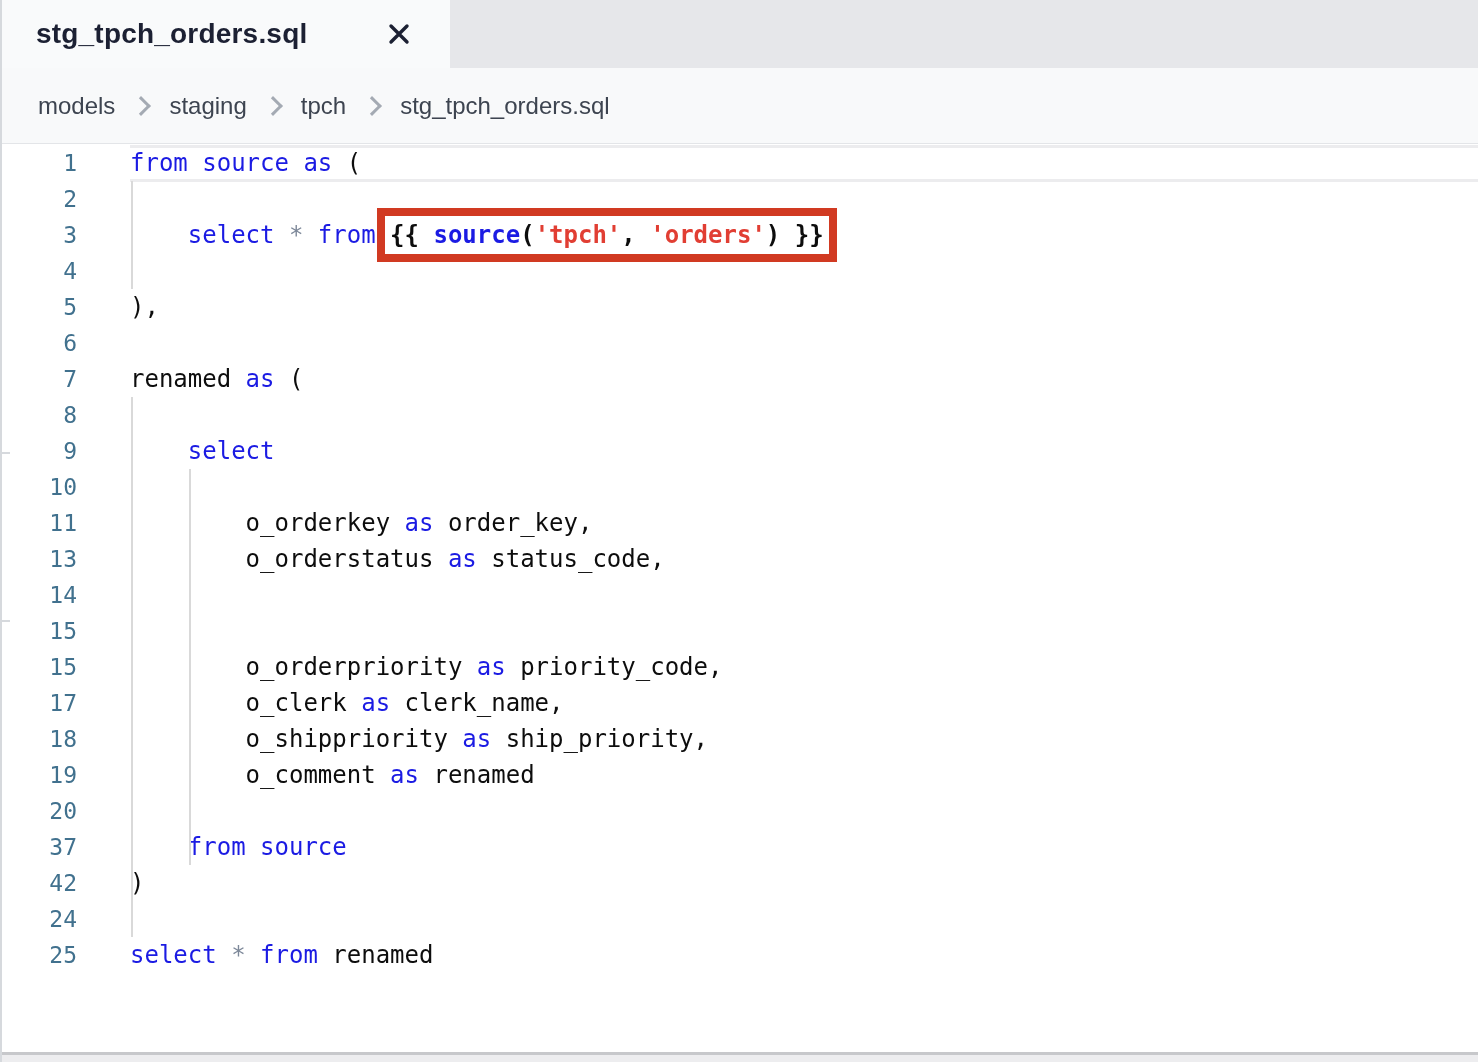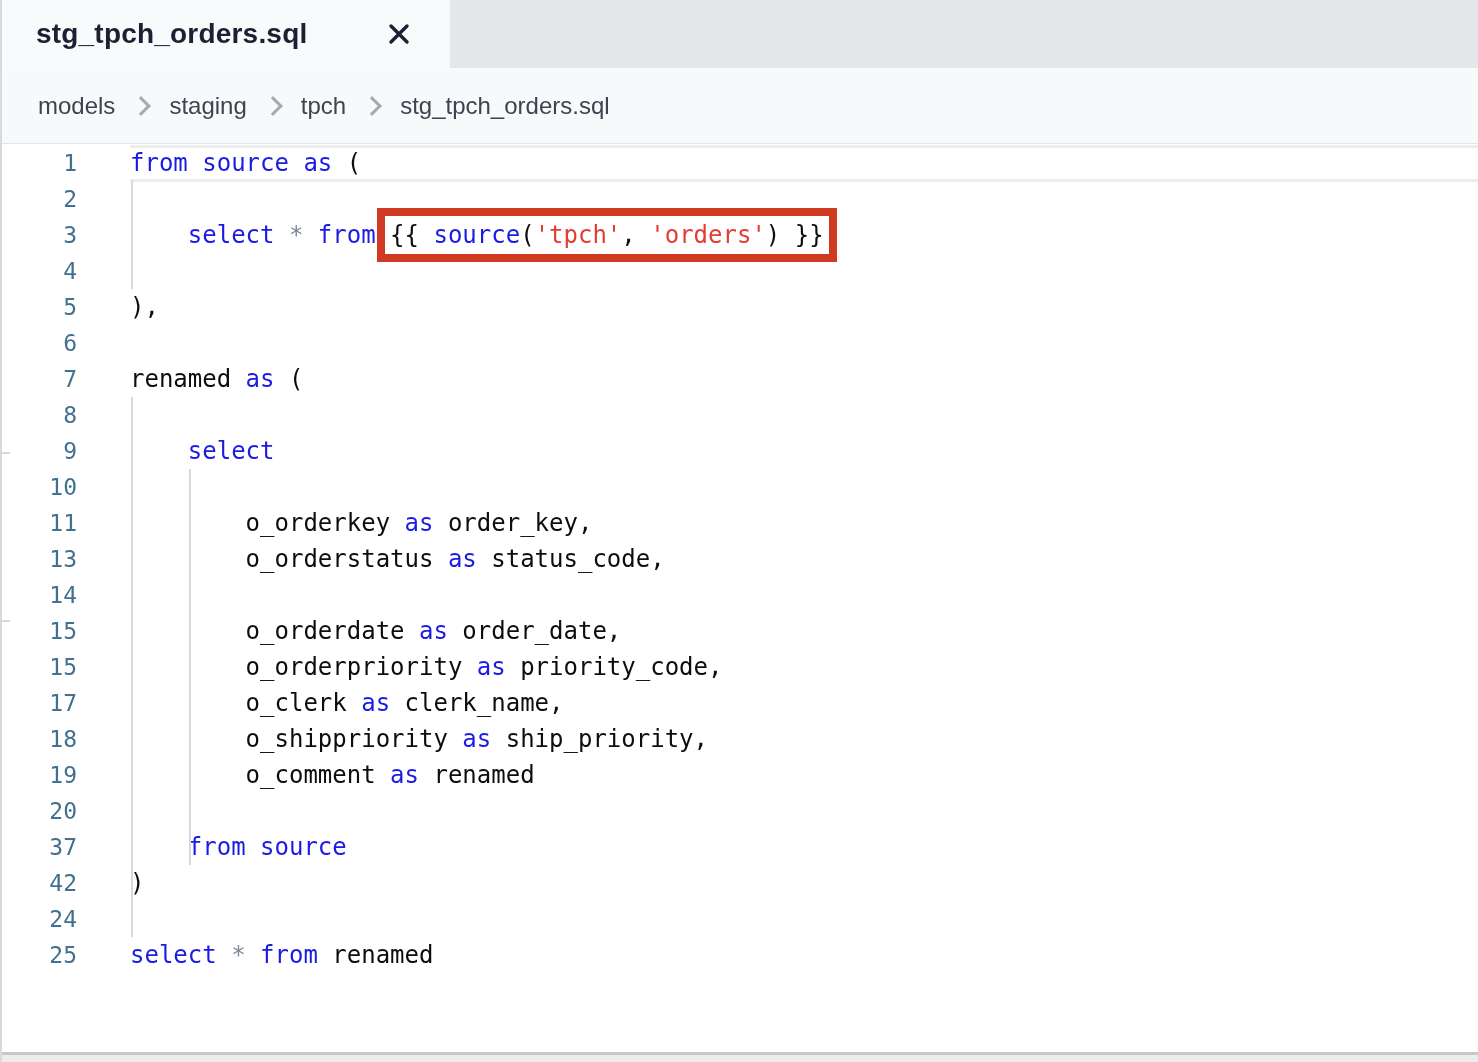--- a/index.html
+++ b/index.html
@@ -38,21 +38,21 @@
   .row{display:flex;height:36px;white-space:pre;}
   .ln{
     flex:none;width:75px;text-align:right;color:var(--lineNumber,#41718e);
     font-size:23px;user-select:none;
   }
   .code{margin-left:53px;}
   .c-kw{color:var(--keyword,#1b1be3);}
   .c-str{color:var(--string,#e13e33);}
   .c-op{color:var(--operator,#7d8899);}
   .c-pl{color:var(--plain,#0d0d0d);}
-  .box{outline:8px solid var(--annotationBox,#d13a22);outline-offset:5px;}
+  .box{outline:8px solid var(--annotationBox,#d13a22);outline-offset:5px;font-weight:bold;}
   .guide{position:absolute;width:2px;background:#d9d9d9;}
   .al{position:absolute;left:128px;right:0;height:3px;background:#ececee;}
   .al.t{top:1px;}
   .al.b{top:35px;}
   
   .bottom-strip{height:10px;border-top:3px solid #c7c8cb;background:#ededef;}
   
   .tick{position:absolute;left:0;width:8px;height:2px;background:#d6d9dd;}
 </style>
 </head>
@@ -96,21 +96,21 @@
         <div class="row"><span class="ln">4</span><span class="code"></span></div>
         <div class="row"><span class="ln">5</span><span class="code"><span class="c-pl">),</span></span></div>
         <div class="row"><span class="ln">6</span><span class="code"></span></div>
         <div class="row"><span class="ln">7</span><span class="code"><span class="c-pl">renamed </span><span class="c-kw">as</span><span class="c-pl"> (</span></span></div>
         <div class="row"><span class="ln">8</span><span class="code"></span></div>
         <div class="row"><span class="ln">9</span><span class="code"><span class="c-pl">    </span><span class="c-kw">select</span></span></div>
         <div class="row"><span class="ln">10</span><span class="code"></span></div>
         <div class="row"><span class="ln">11</span><span class="code"><span class="c-pl">        o_orderkey </span><span class="c-kw">as</span><span class="c-pl"> order_key,</span></span></div>
         <div class="row"><span class="ln">13</span><span class="code"><span class="c-pl">        o_orderstatus </span><span class="c-kw">as</span><span class="c-pl"> status_code,</span></span></div>
         <div class="row"><span class="ln">14</span></div>
-        <div class="row"><span class="ln">15</span><span class="code"><span class="c-pl">        o_orderdate </span><span class="c-kw">as</span><span class="c-pl"> order_date,</span></span></div>
+        <div class="row"><span class="ln">15</span></div>
         <div class="row"><span class="ln">15</span><span class="code"><span class="c-pl">        o_orderpriority </span><span class="c-kw">as</span><span class="c-pl"> priority_code,</span></span></div>
         <div class="row"><span class="ln">17</span><span class="code"><span class="c-pl">        o_clerk </span><span class="c-kw">as</span><span class="c-pl"> clerk_name,</span></span></div>
         <div class="row"><span class="ln">18</span><span class="code"><span class="c-pl">        o_shippriority </span><span class="c-kw">as</span><span class="c-pl"> ship_priority,</span></span></div>
         <div class="row"><span class="ln">19</span><span class="code"><span class="c-pl">        o_comment </span><span class="c-kw">as</span><span class="c-pl"> renamed</span></span></div>
         <div class="row"><span class="ln">20</span><span class="code"></span></div>
         <div class="row"><span class="ln">37</span><span class="code"><span class="c-pl">    </span><span class="c-kw">from</span><span class="c-pl"> </span><span class="c-kw">source</span></span></div>
         <div class="row"><span class="ln">42</span><span class="code"><span class="c-pl">)</span></span></div>
         <div class="row"><span class="ln">24</span><span class="code"></span></div>
         <div class="row"><span class="ln">25</span><span class="code"><span class="c-kw">select</span><span class="c-pl"> </span><span class="c-op">*</span><span class="c-pl"> </span><span class="c-kw">from</span><span class="c-pl"> renamed</span></span></div>
       </div>

